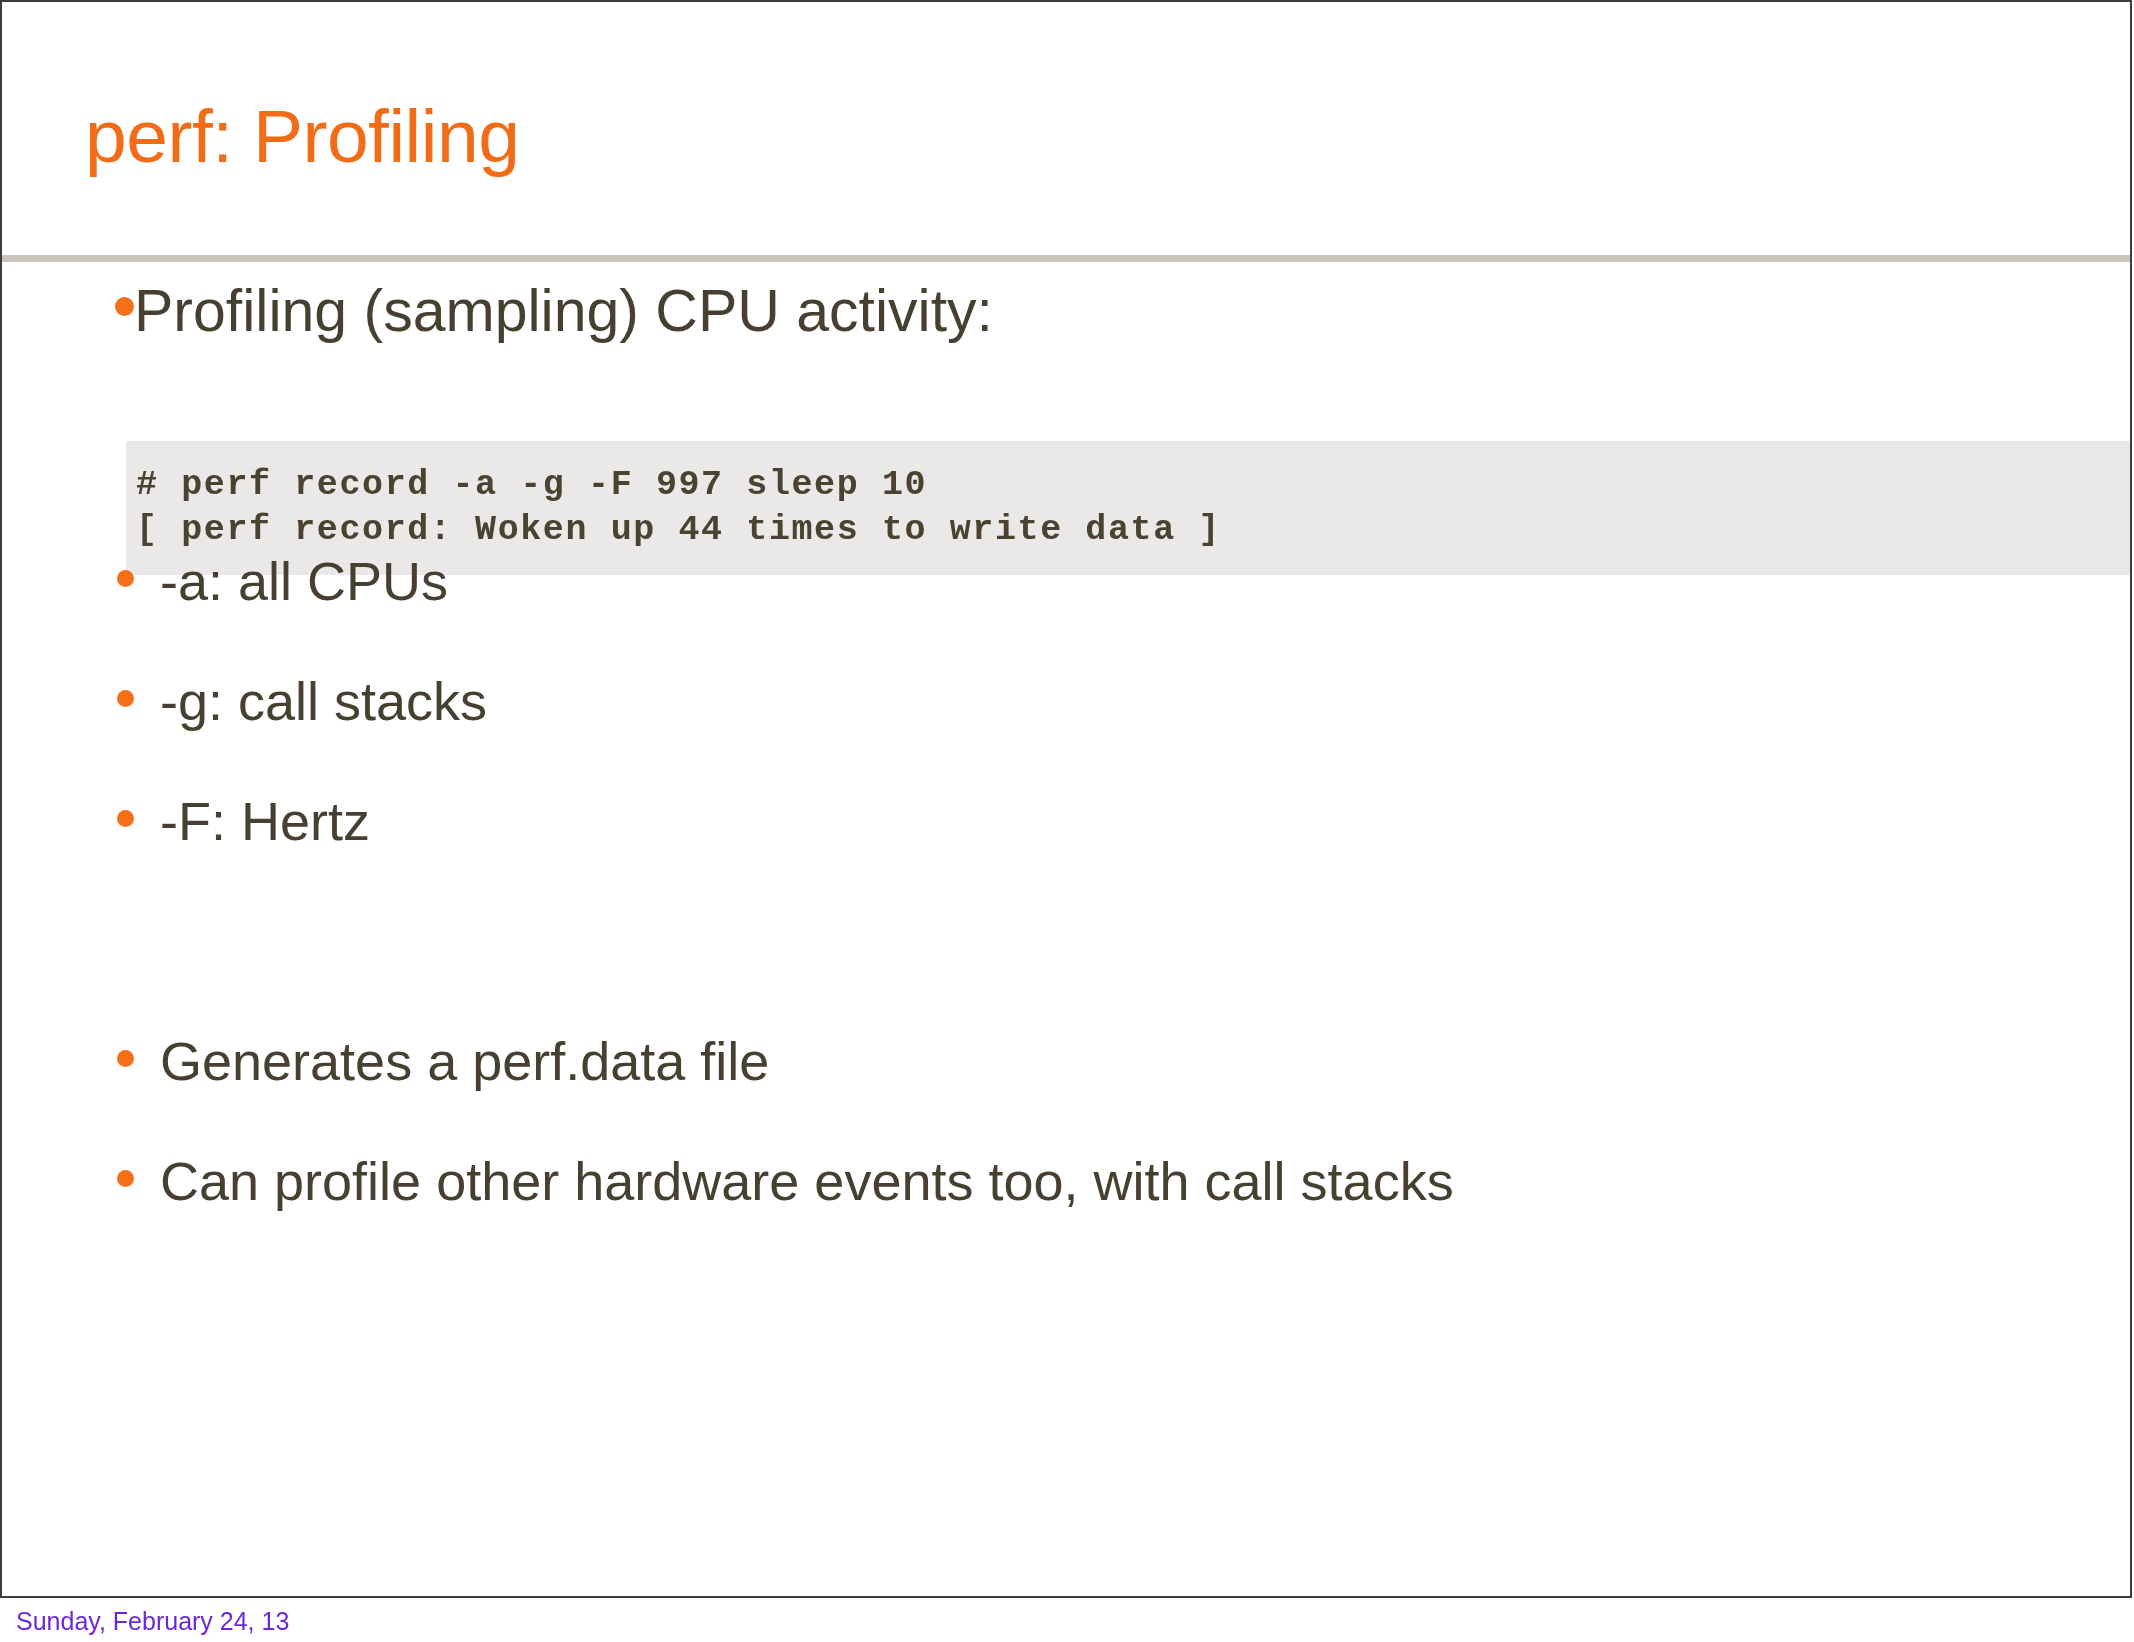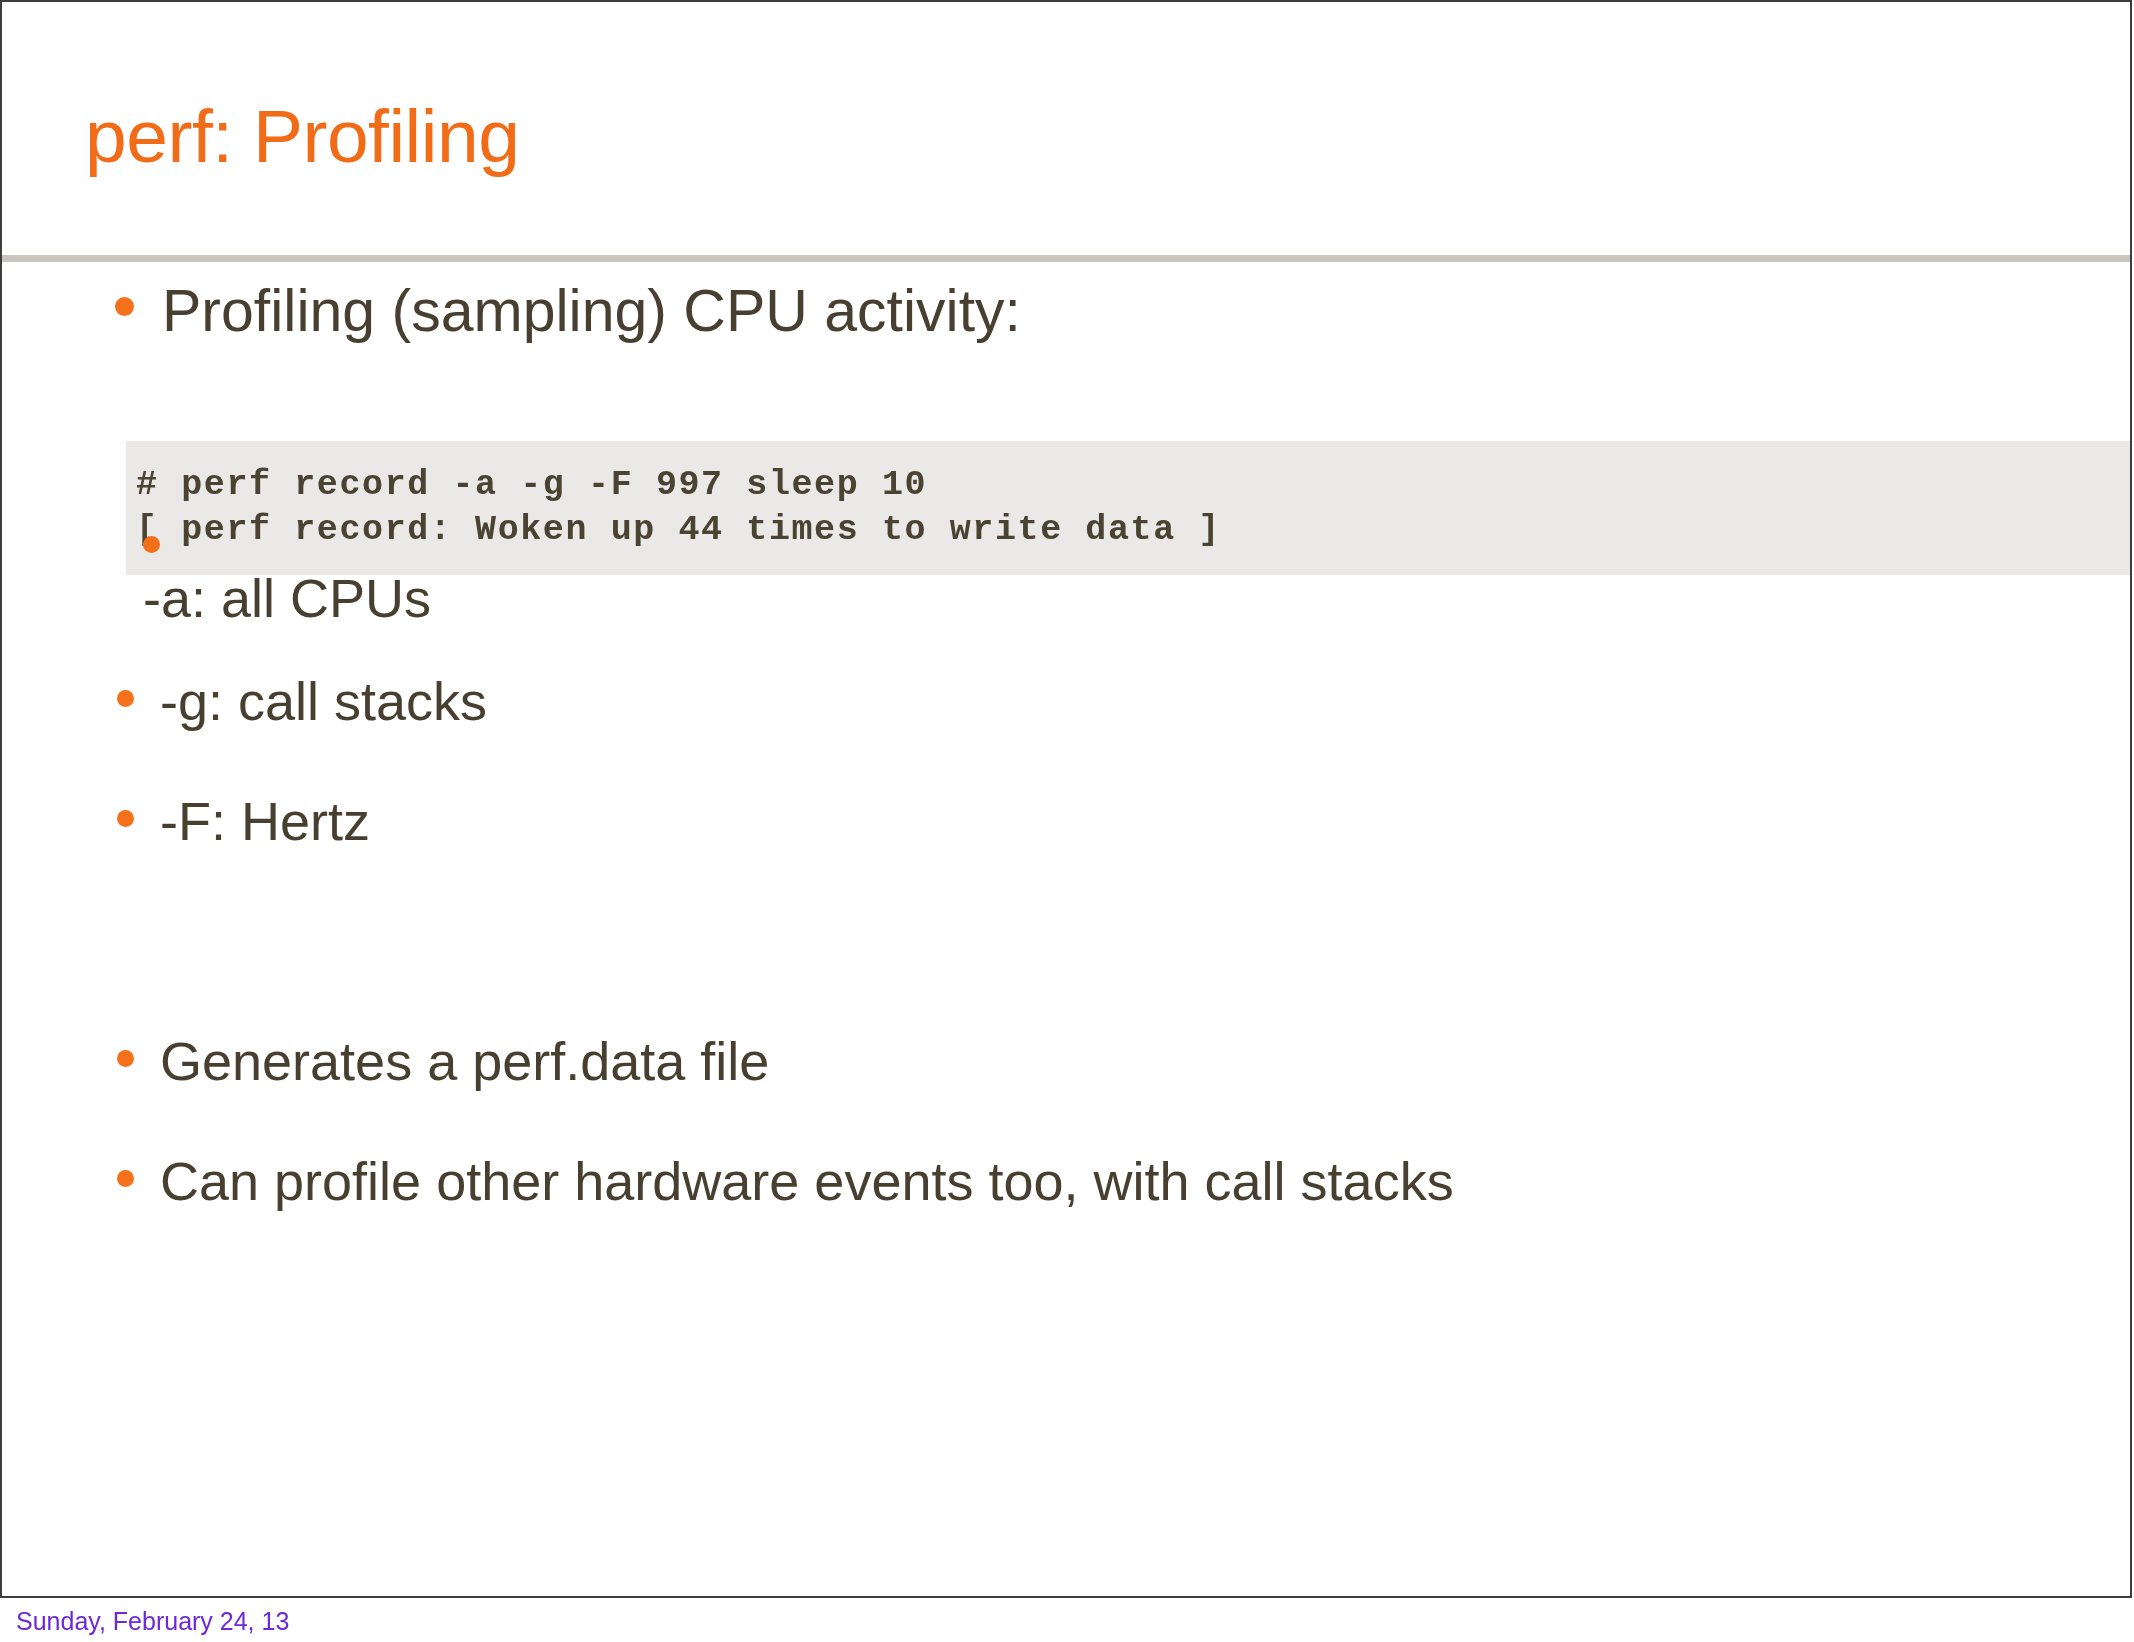--- a/index.html
+++ b/index.html
@@ -86,33 +86,32 @@
     top: 14px;
     font-size: 59px;
     line-height: 70px;
   }
   #bullet-lead .bullet-dot {
     width: 19px;
     height: 19px;
     top: -15px;
   }
   #bullet-lead .bullet-text {
-    margin-left: 28px;
   }
 
   .sub-bullet {
     left: 115px;
     font-size: 54px;
     line-height: 64px;
   }
   .sub-bullet .bullet-text {
     margin-left: 26px;
   }
 
-  #bullet-a        { top: 287px; flex-direction: column; }
+  #bullet-a        { top: 287px; }
   #bullet-g        { top: 407px; }
   #bullet-f        { top: 527px; }
   #bullet-sleep    { top: 647px; }
   #bullet-generate { top: 767px; text-align: center; }
   #bullet-events   { top: 887px; }
 
   
   #code-block {
     position: absolute;
     left: 124px;

